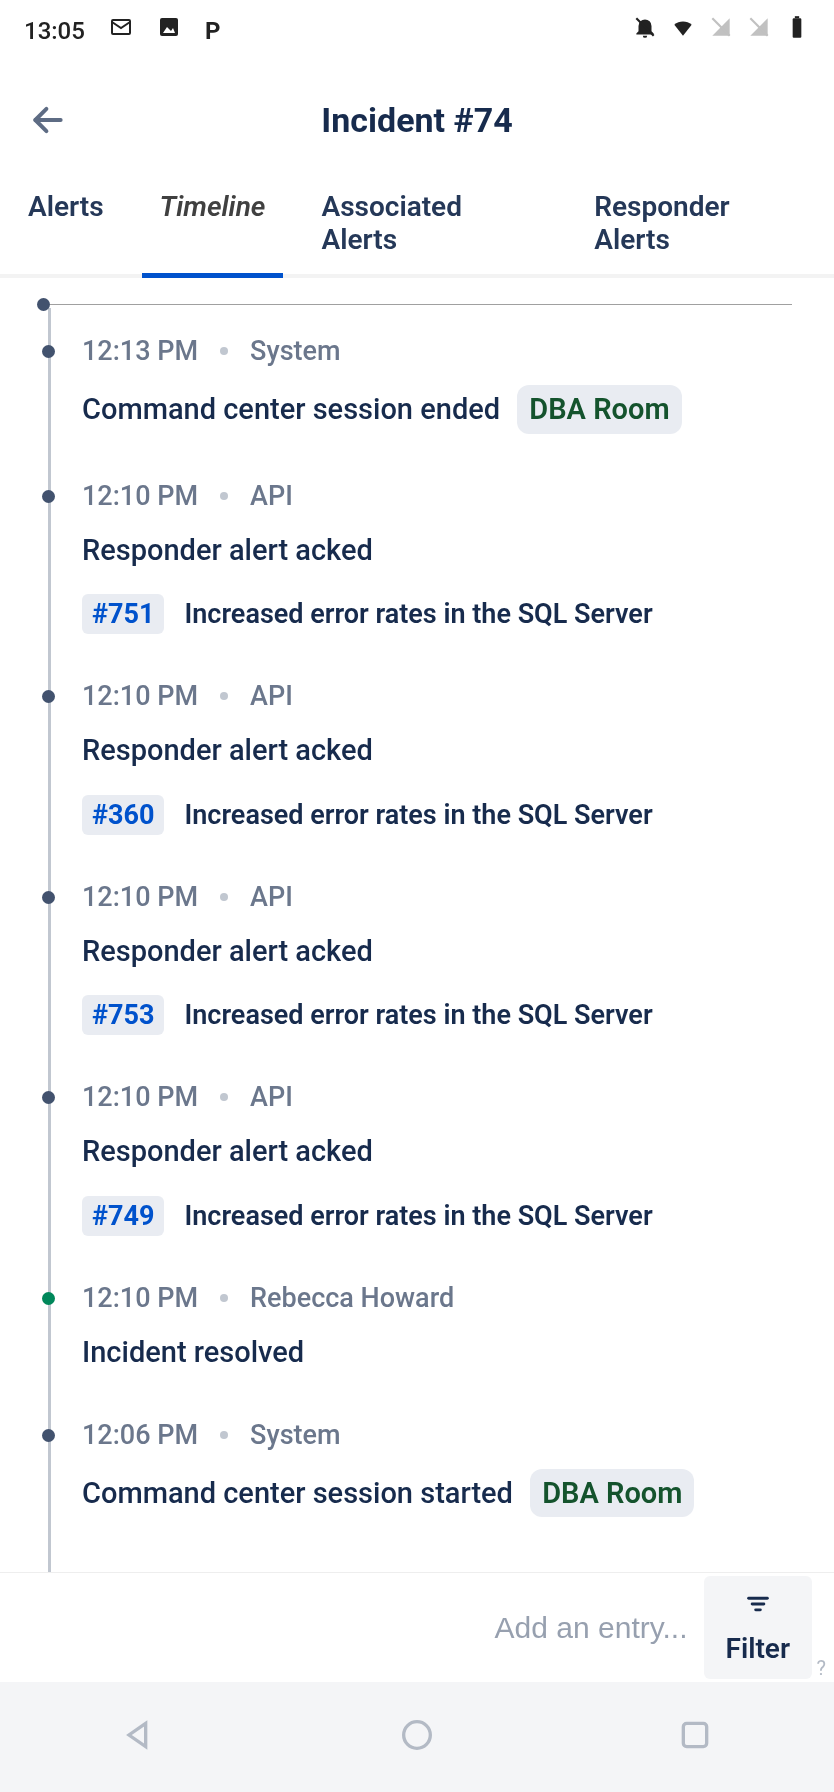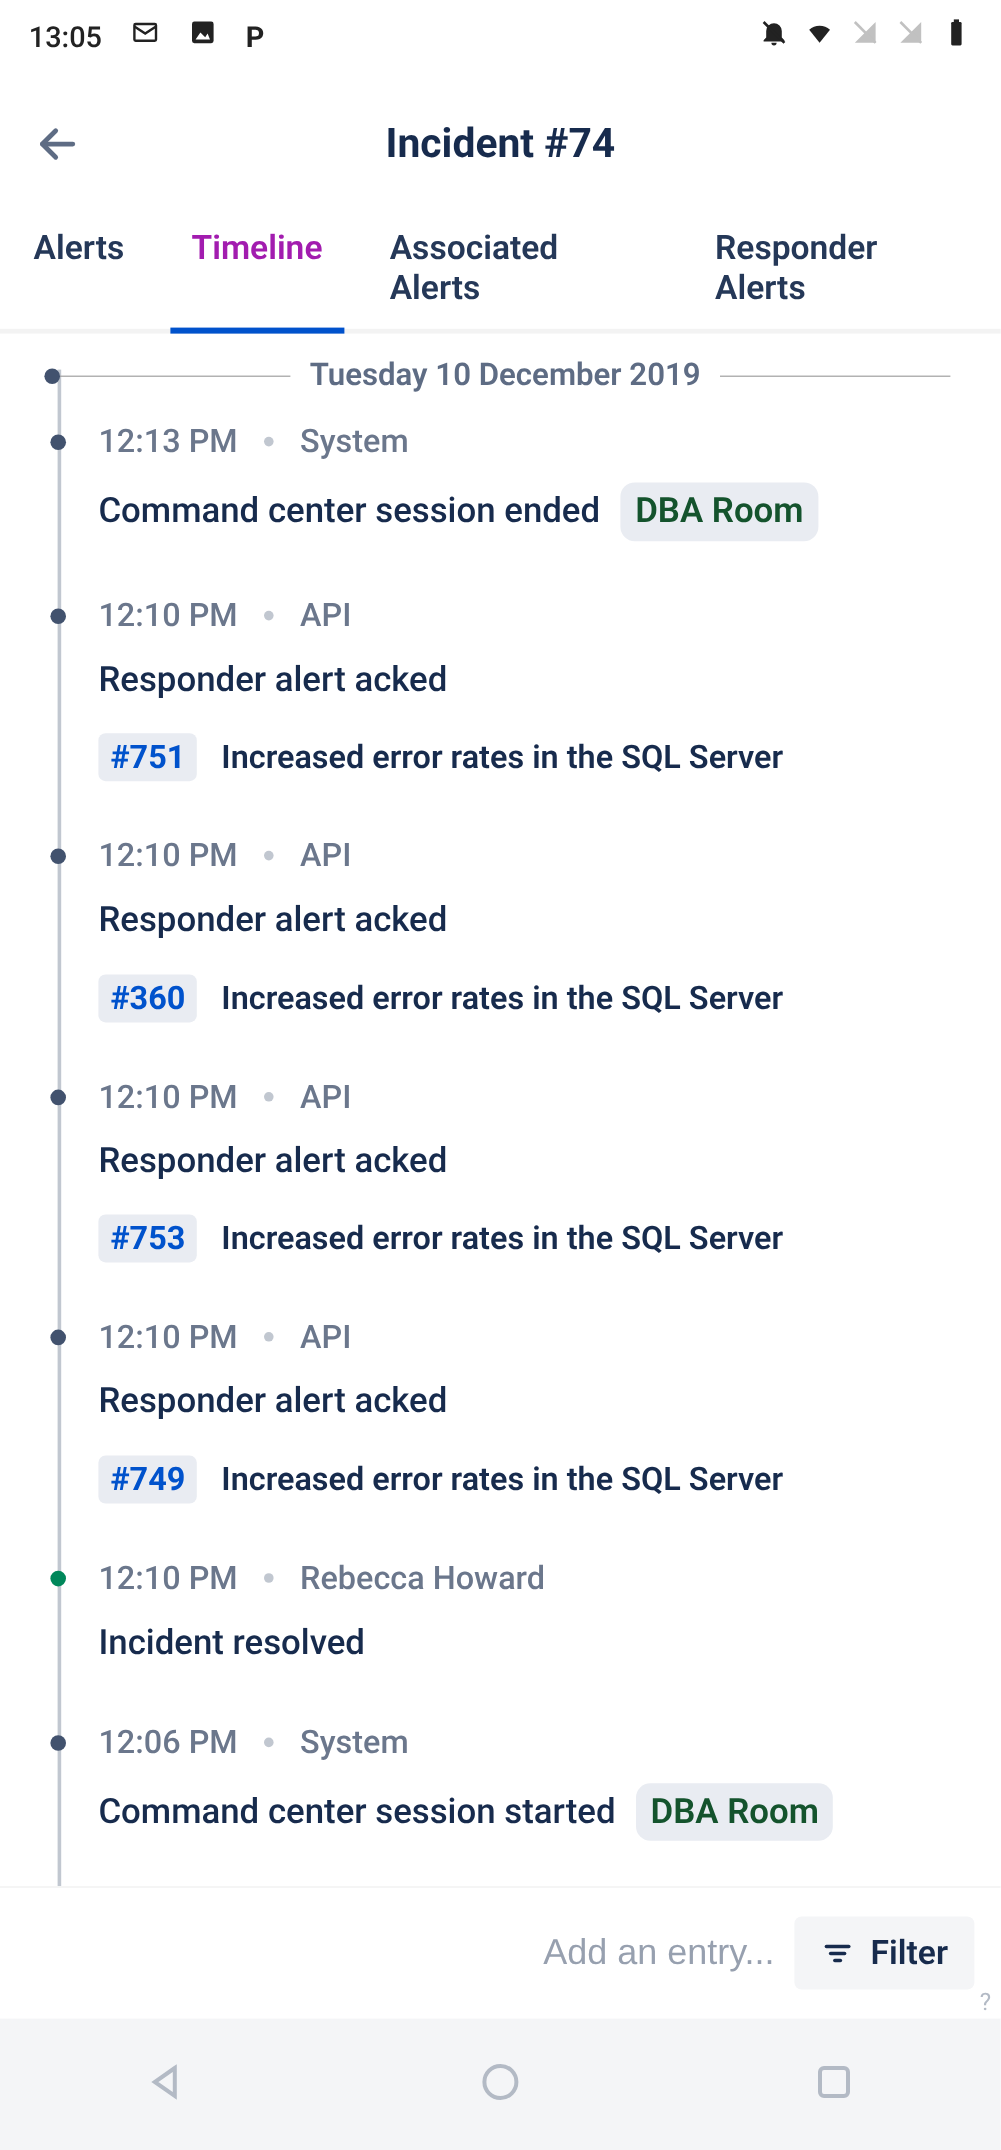--- a/index.html
+++ b/index.html
@@ -13,21 +13,21 @@
   .status-right svg { width: 26px; height: 26px; }
 
   
   .header { height: 120px; display: flex; align-items: center; padding: 0 28px; }
   .back-btn { width: 40px; height: 40px; display: flex; align-items: center; justify-content: center; }
   .header-title { flex: 1; text-align: center; font-size: 34px; font-weight: 700; color: #172b4d; margin-right: 40px; }
 
   
   .tabs { display: flex; gap: 56px; padding: 0 28px; border-bottom: 4px solid #f3f3f3; }
   .tab { font-size: 28px; font-weight: 600; color: #253858; padding: 10px 0 18px 0; position: relative; }
-  .tab.active { color: #a21caf; }
+  .tab.active { color: #404040; font-style: italic; }
   .tab.active::after { content: ""; position: absolute; left: -18px; right: -18px; bottom: -4px; height: 5px; background: #0052cc; }
 
   
   .timeline-wrap { flex: 1; overflow: hidden; position: relative; padding: 14px 42px 0 42px; }
   .vline { position: absolute; left: 48px; top: 30px; bottom: 0; width: 3px; background: #c1c7d0; }
   .date-sep { position: relative; display: flex; align-items: center; margin: 6px 0 24px 0; }
   .date-sep .dot { width: 13px; height: 13px; border-radius: 50%; background: #42526e; margin-right: 0; margin-left: -5px; flex-shrink: 0; }
   .date-sep .bar { flex: 1; height: 1px; background: #a0a0a0; }
   .date-sep .label { font-size: 26px; font-weight: 600; color: #5e6c84; padding: 0 16px; white-space: nowrap; }
   .timeline-list { position: relative; }
@@ -39,21 +39,21 @@
   .entry-body { font-size: 29px; color: #172b4d; font-weight: 500; line-height: 1.4; }
   .entry-body .chip { display: inline-block; background: #e9ecf2; color: #14532d; font-weight: 600; border-radius: 12px; padding: 4px 12px; margin-left: 10px; }
   .entry-link { margin-top: 24px; display: flex; align-items: center; gap: 20px; }
   .entry-link .num { background: #e9ecf2; color: #0052cc; font-weight: 700; border-radius: 6px; padding: 4px 10px; font-size: 27px; }
   .entry-link .desc { font-size: 27px; color: #172b4d; font-weight: 600; }
 
   
   .bottom-bar { height: 110px; display: flex; align-items: center; padding: 0 22px; gap: 16px; border-top: 1px solid #eee; background: #fff; position: relative; }
   .entry-input { flex: 1; font-size: 30px; color: #7a869a; border: none; outline: none; background: transparent; text-align: right; }
   .entry-input::placeholder { color: #97a0af; }
-  .filter-btn { display: flex; align-items: center; gap: 14px; background: #f4f5f7; border-radius: 6px; padding: 14px 22px; font-size: 28px; font-weight: 600; color: #172b4d; }
+  .filter-btn { display: flex; align-items: center; gap: 14px; background: #f4f5f7; border-radius: 6px; padding: 14px 22px; font-size: 28px; font-weight: 600; color: #172b4d; flex-direction: column; }
   .help-q { position: absolute; right: 8px; bottom: 2px; font-size: 20px; color: #b3bac5; }
 
   
   .nav-bar { height: 110px; background: #f4f5f7; display: flex; align-items: center; justify-content: space-around; }
   .nav-bar svg { width: 40px; height: 40px; }
 </style>
 </head>
 <body>
 
 <div class="app">
@@ -110,21 +110,20 @@
     <div class="tab">Associated Alerts</div>
     <div class="tab">Responder Alerts</div>
   </div>
 
   <div class="timeline-wrap">
     <div class="vline"></div>
 
     <div class="date-sep">
       <span class="dot"></span>
       <span class="bar"></span>
-      <span class="label">Tuesday 10 December 2019</span>
       <span class="bar"></span>
     </div>
 
     <div class="timeline-list">
       <div class="entry">
         <span class="dot"></span>
         <div class="entry-meta">
           <span>12:13 PM</span>
           <span class="sep"></span>
           <span>System</span>

